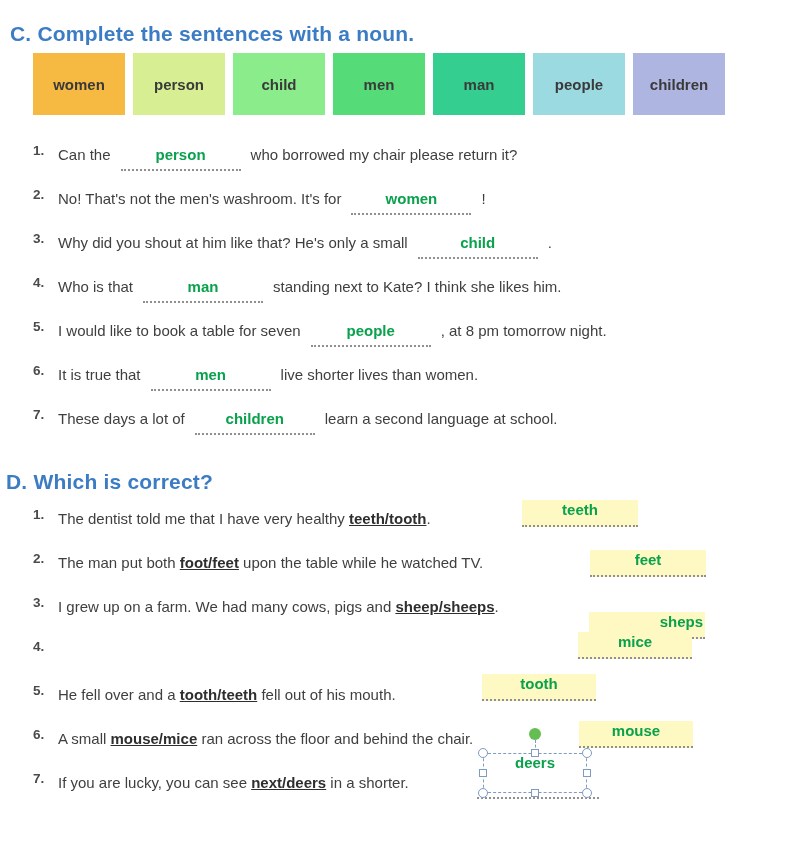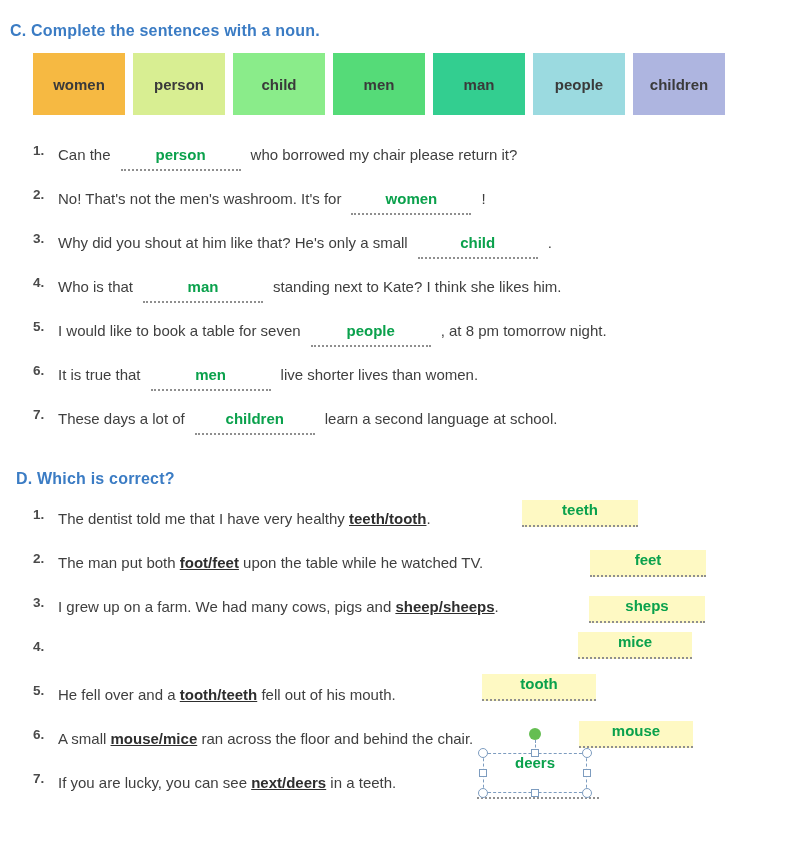--- a/index.html
+++ b/index.html
@@ -1,20 +1,20 @@
 <!DOCTYPE html>
 <html style="--heading_blue: #3B7CC4; --text: #3F3F3F; --answer_green: #0AA14C; --dotted_line: #8F8F8F; --selection_blue: #7D9CBF; --rotation_green: #65BE52;"><head>
 <meta charset="utf-8">
 <style>
   html,body{margin:0;padding:0;background:#fff;}
   .page{position:relative;width:798px;height:841px;background:#fff;overflow:hidden;
         font-family:"Liberation Sans",sans-serif;color:var(--text);}
-  .heading{position:absolute;margin:0;font-size:16px;font-weight:600;color:var(--heading_blue);letter-spacing:.2px;}
+  .heading{position:absolute;margin:0;font-size:21px;font-weight:600;color:var(--heading_blue);letter-spacing:.2px;}
   .heading-c{left:10px;top:22px;}
-  .heading-d{left:16px;top:470px;text-align:right;}
+  .heading-d{left:6px;top:470px;text-align:right;}
 
   
   .word-bank{position:absolute;left:33px;top:53px;display:flex;gap:8px;}
   .wb-box{width:92px;height:62px;display:flex;align-items:center;justify-content:center;
           font-size:15px;font-weight:600;color:#3a3a3a;}
 
   
   .c-list{position:absolute;left:33px;top:144px;width:750px;}
   .c-item{display:flex;align-items:flex-start;height:44px;}
   .num{flex:0 0 25px;font-size:13.5px;font-weight:700;color:#4a4a4a;position:relative;top:-1px;}
@@ -24,21 +24,21 @@
   .ans{color:var(--answer_green);font-size:15px;font-weight:700;white-space:nowrap;}
 
   
   .d-list{position:absolute;left:33px;top:508px;width:760px;}
   .d-item{position:relative;height:44px;display:flex;align-items:flex-start;}
   .choice{font-weight:700;color:#2e2e2e;text-decoration:underline;}
   .d-ans{position:absolute;background:#fef9c3;text-align:center;
          border-bottom:2px dotted var(--dotted_line);padding:1px 2px 6px;}
   .d1 .d-ans{left:489px;top:-8px;width:112px;}
   .d2 .d-ans{left:557px;top:-2px;width:112px;}
-  .d3 .d-ans{left:556px;top:0px;width:112px;}
+  .d3 .d-ans{left:556px;top:16px;width:112px;text-align:right;}
   .d4 .d-ans{left:545px;top:-8px;width:110px;}
   .d5 .d-ans{left:449px;top:-10px;width:110px;}
   .d6 .d-ans{left:546px;top:-7px;width:110px;}
 
   
   .sel-wrap{position:absolute;left:450px;top:-19px;width:104px;height:40px;z-index:5;}
   .sel-rect{position:absolute;left:0;top:0;right:0;bottom:0;border:1.6px dashed var(--selection_blue);
             background:#fff;display:flex;align-items:flex-start;justify-content:center;}
   .hdl{position:absolute;background:#fff;border:1.6px solid var(--selection_blue);box-sizing:border-box;z-index:6;}
   .sq{width:8px;height:8px;}
@@ -141,21 +141,21 @@
       <span class="sent"><span>He fell over and a </span><span class="choice">tooth/teeth</span><span> fell out of his mouth.</span></span>
       <span class="d-ans"><span class="ans">tooth</span></span>
     </div>
     <div class="d-item d6">
       <span class="num">6.</span>
       <span class="sent"><span>A small </span><span class="choice">mouse/mice</span><span> ran across the floor and behind the chair.</span></span>
       <span class="d-ans"><span class="ans">mouse</span></span>
     </div>
     <div class="d-item d7">
       <span class="num">7.</span>
-      <span class="sent"><span>If you are lucky, you can see </span><span class="choice">next/deers</span><span> in a teeth.</span></span>
+      <span class="sent"><span>If you are lucky, you can see </span><span class="choice">next/deers</span><span> in a shorter.</span></span>
       <span class="sel-wrap">
         <span class="rot-line"></span>
         <span class="rot"></span>
         <span class="sel-rect">
             <span class="ans">deers</span>
           </span>
         <span class="hdl rd h-tl"></span>
         <span class="hdl rd h-tr"></span>
         <span class="hdl rd h-bl"></span>
         <span class="hdl rd h-br"></span>

